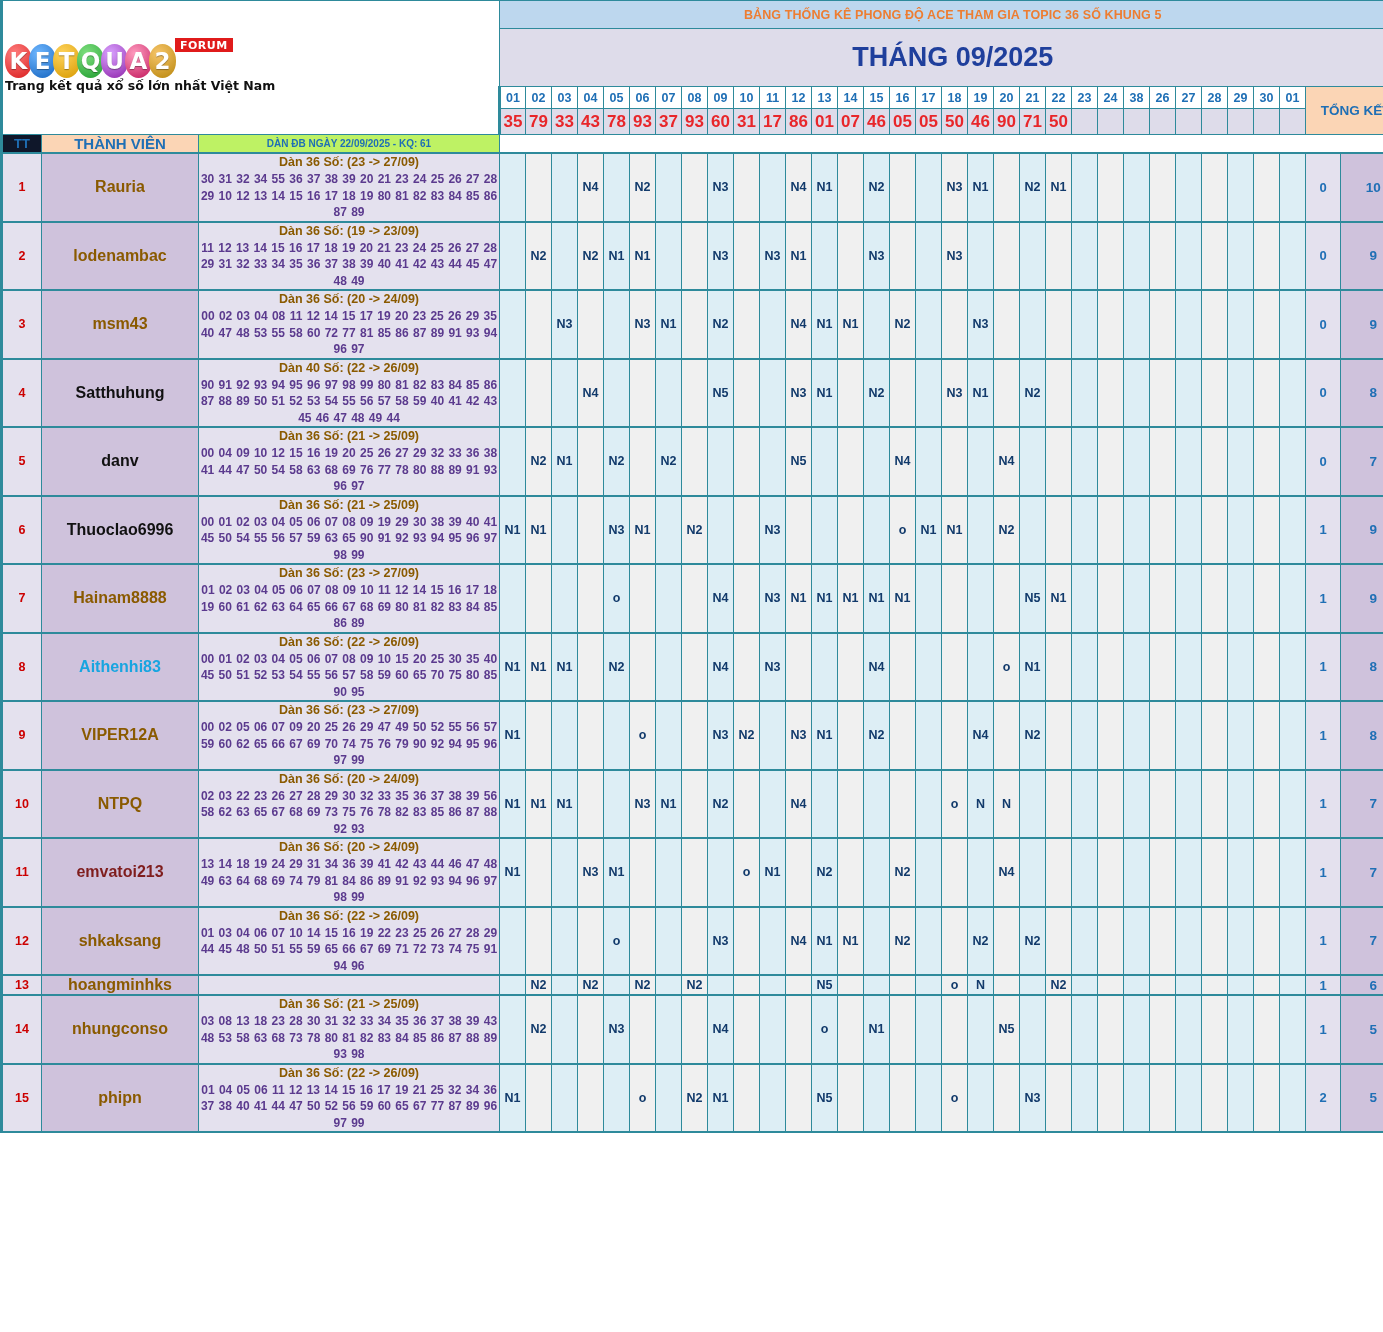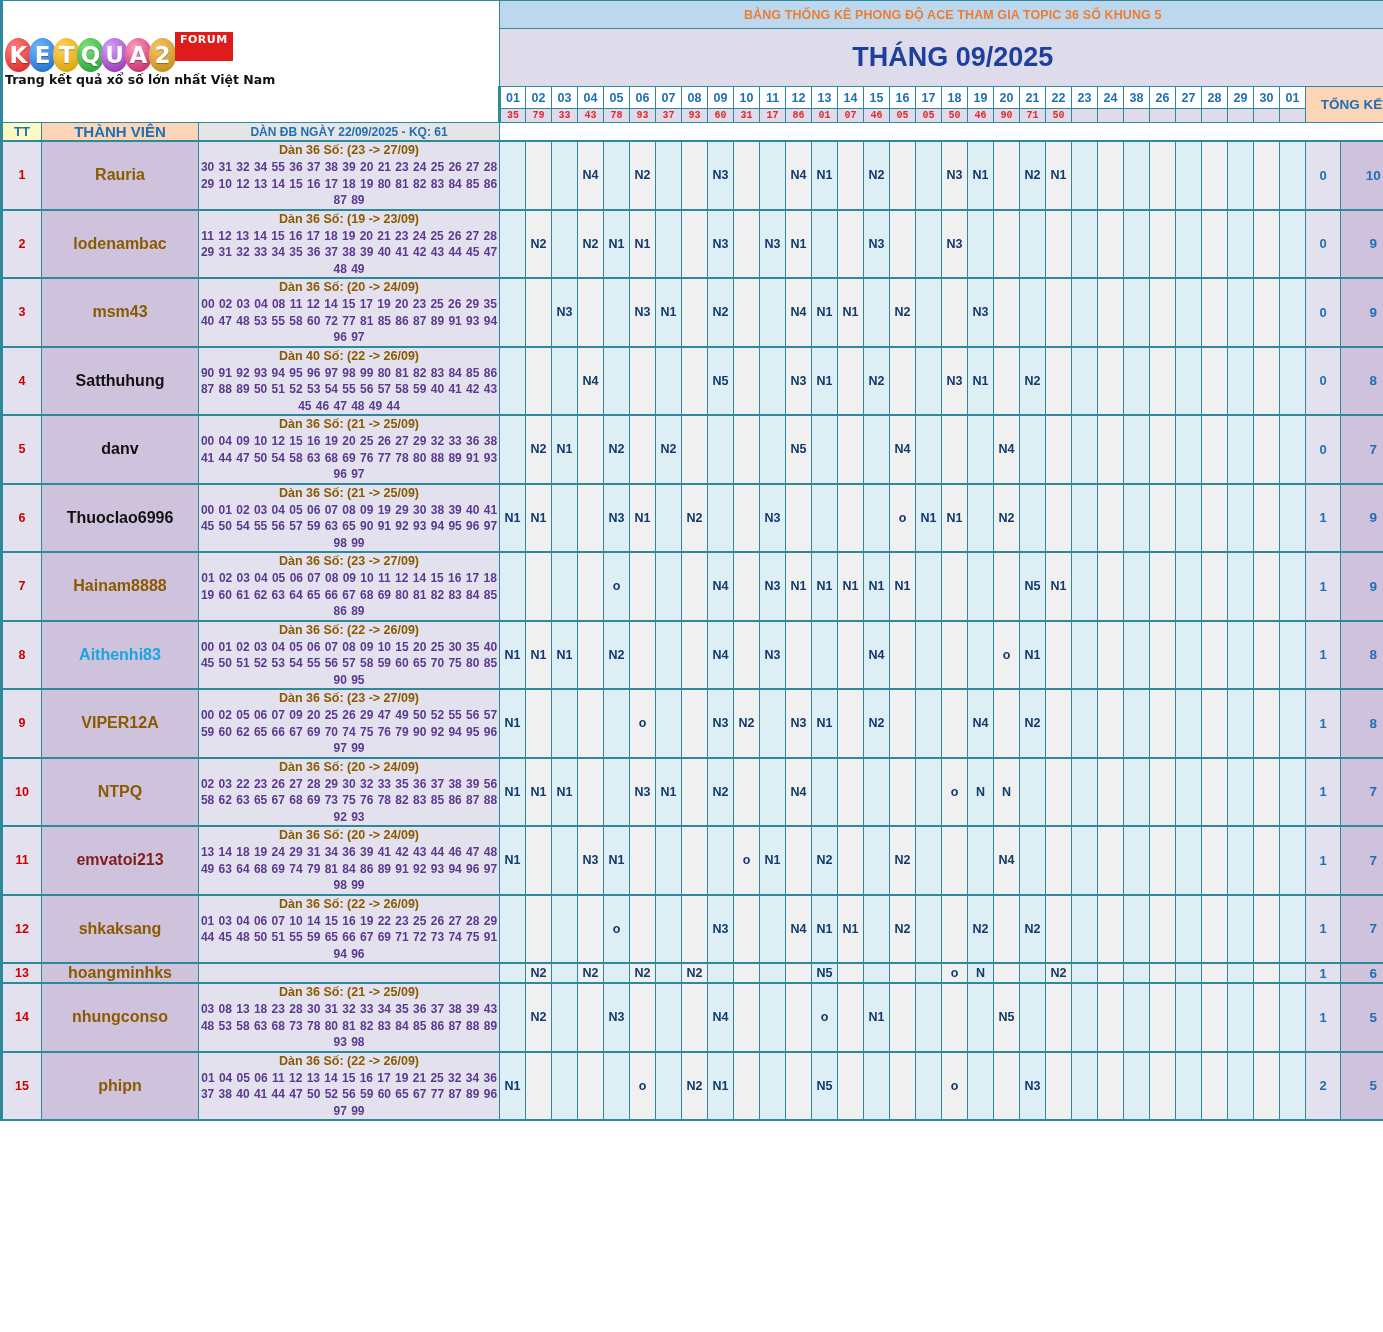--- a/index.html
+++ b/index.html
@@ -69,21 +69,21 @@
   .b5 { background: radial-gradient(circle at 35% 28%, #d9a2ff, #8e24aa); }
   .b6 { background: radial-gradient(circle at 35% 28%, #ff9bbf, #c2185b); }
   .b7 { background: radial-gradient(circle at 35% 28%, #f7c56a, #b8860b); }
   .forum-badge {
     display: inline-block;
     background: #e01b1b;
     color: #ffffff;
     font-size: 11px;
     font-weight: bold;
     letter-spacing: .5px;
-    padding: 2px 5px 16px 5px;
+    padding: 2px 5px 1px 5px;
     margin-left: 2px;
     vertical-align: top;
     position: relative;
     top: -6px;
     font-family: "DejaVu Sans", sans-serif;
   }
   .logo-tag {
     font-size: 12.5px;
     font-weight: bold;
     color: #111111;
@@ -106,47 +106,46 @@
     background: #dedcea;
     color: #1f3f9c;
     font-size: 27px;
     font-weight: bold;
     height: 58px;
     border: 1px solid #2e8a9b !important;
   }
 
   
   .hdr-tt {
-    background: #fef9c3;
+    background: #0f172a;
     color: #1f6fb5;
     font-size: 13px;
     height: 16px;
   }
   .hdr-member {
     background: #fbd5b5;
     color: #1f6fb5;
     font-size: 15px;
   }
   .hdr-dan {
-    background: #e5e5e5;
+    background: #bef264;
     color: #1f6fb5;
-    font-size: 12px;
+    font-size: 10px;
   }
   .hdr-day {
     background: #ffffff;
     color: #1f6fb5;
     font-size: 12.5px;
     height: 22px;
   }
   .hdr-kq {
     background: #dedcea;
     color: #e8262a;
-    font-size: 10px;
-    height: 14px;
-    font-family: Liberation Mono, monospace;
+    font-size: 17px;
+    height: 26px;
   }
   .hdr-kq.empty { color: transparent; }
   .hdr-total {
     background: #fbd5b5;
     color: #1f6fb5;
     font-size: 13.5px;
   }
 
   
   td.tt {

